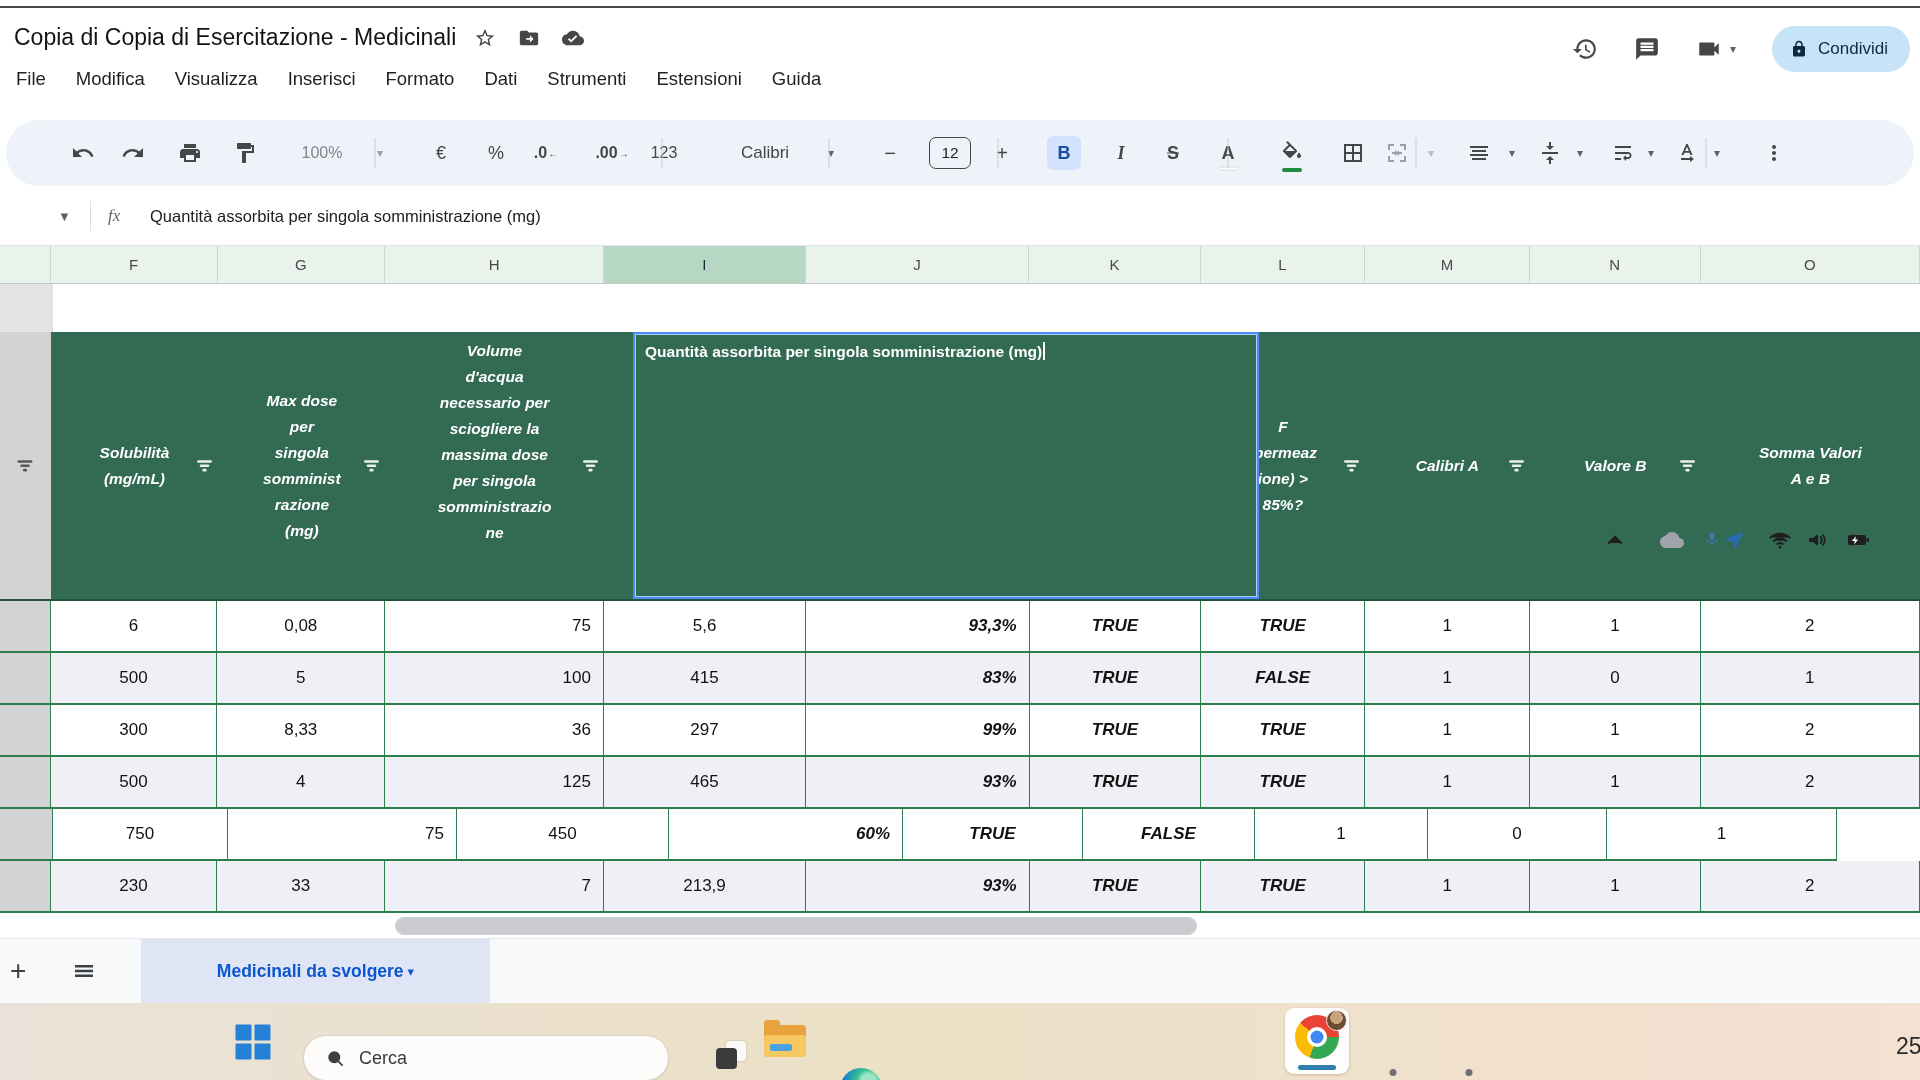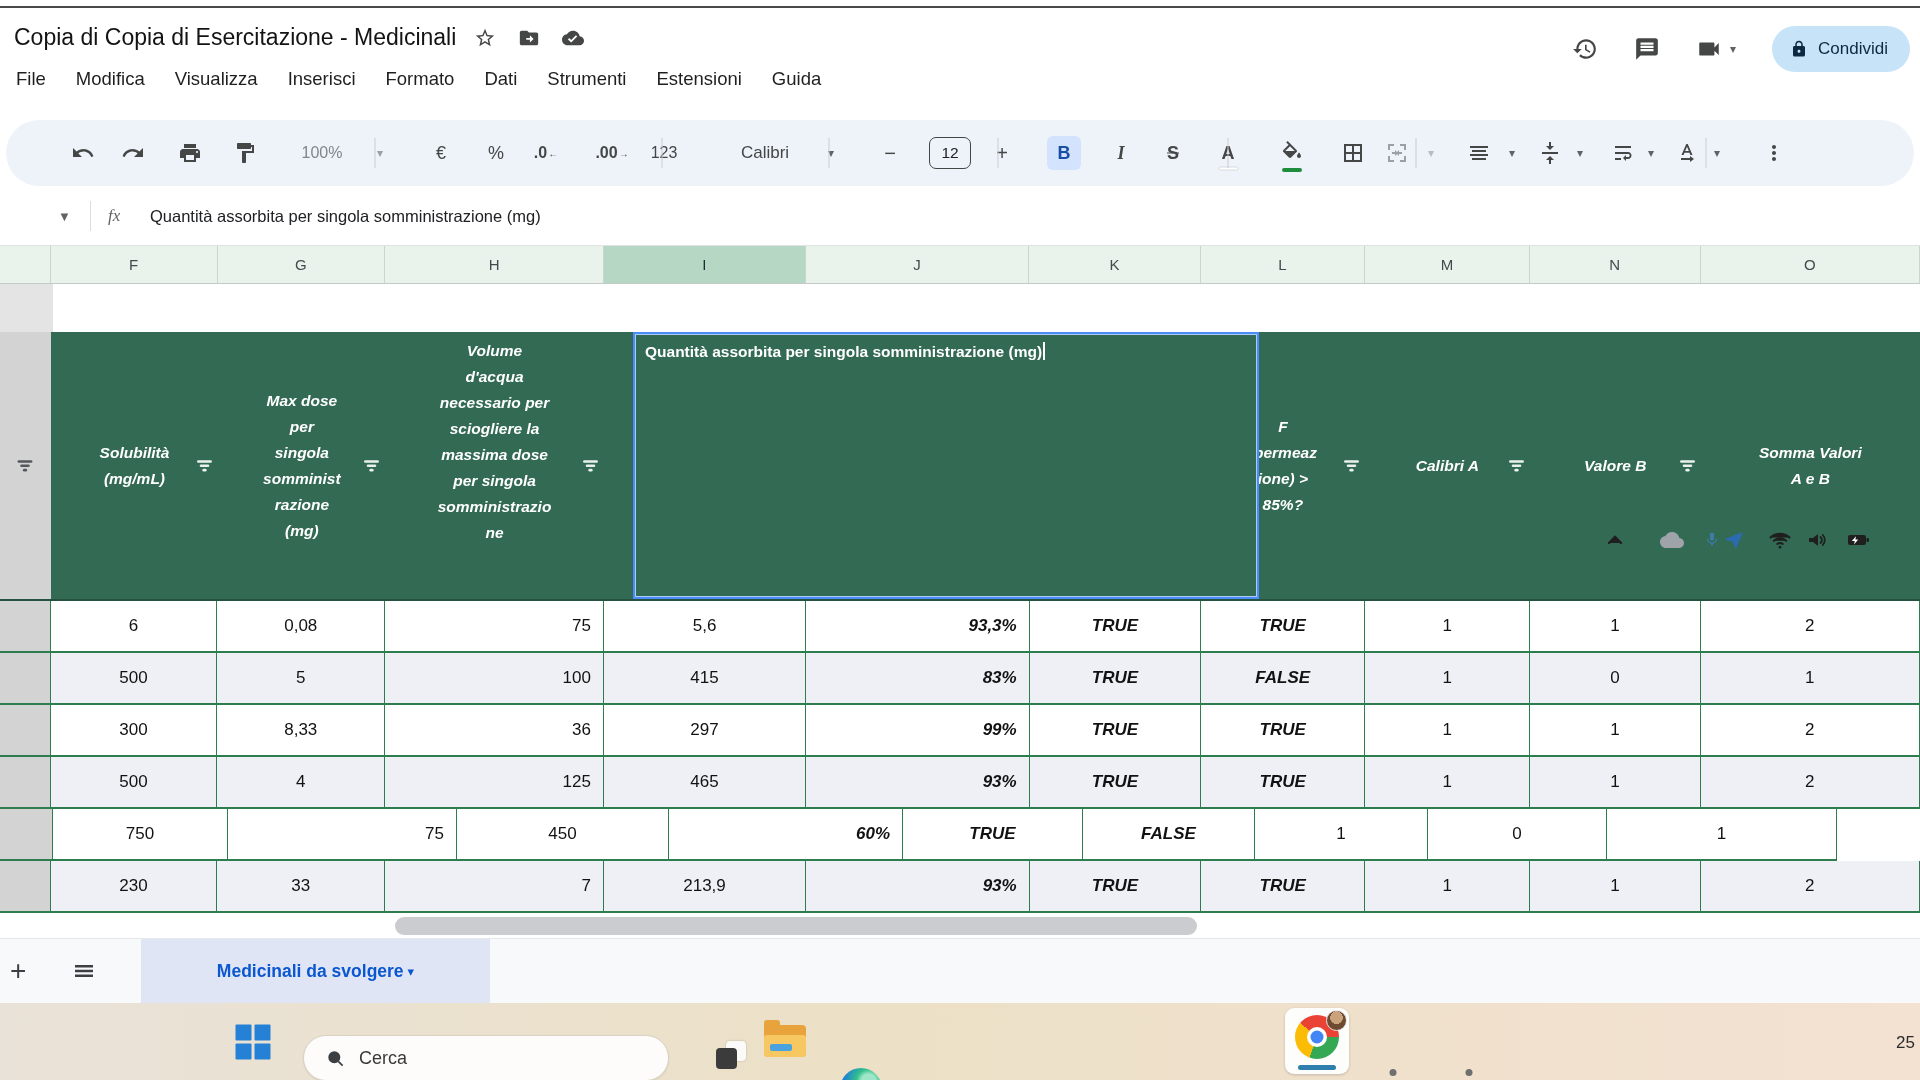--- a/index.html
+++ b/index.html
@@ -142,21 +142,21 @@
                  width:20px; height:20px; border-radius:50%; background:#fff; }
   .chrome-ball::after { content:""; position:absolute; left:50%; top:50%; transform:translate(-50%,-50%);
                  width:13px; height:13px; border-radius:50%; background:#4285f4; }
   .chrome-avatar { position:absolute; right:2px; top:2px; width:21px; height:21px; border-radius:50%;
                  background:radial-gradient(circle at 50% 35%, #caa27c 0 40%, #6d4a30 41% 100%); border:1px solid #e6e6e6; }
   .chrome-bar { position:absolute; left:50%; transform:translateX(-50%); bottom:4px; width:38px; height:5px; border-radius:3px; background:#2e7fae; }
   .rundot { position:absolute; top:1069px; width:7px; height:7px; border-radius:4px; background:#6f6f6f; transform:translateX(-50%); }
 
   .tray { position:absolute; top:50%; transform:translate(-50%,-50%); color:#1f1f1f; }
   .tray svg { width:24px; height:24px; }
-  .clock { position:absolute; left:1896px; top:1033px; width:24px; overflow:hidden; font-size:17px; color:#2b2b2b; }
+  .clock { position:absolute; left:1896px; top:1033px; width:24px; overflow:hidden; font-size:23px; color:#2b2b2b; }
 
   .filtersvg { width:17px; height:13px; }
 </style>
 </head>
 <body>
 
 <div id="screen">
 
   <div class="topline"></div>
 

